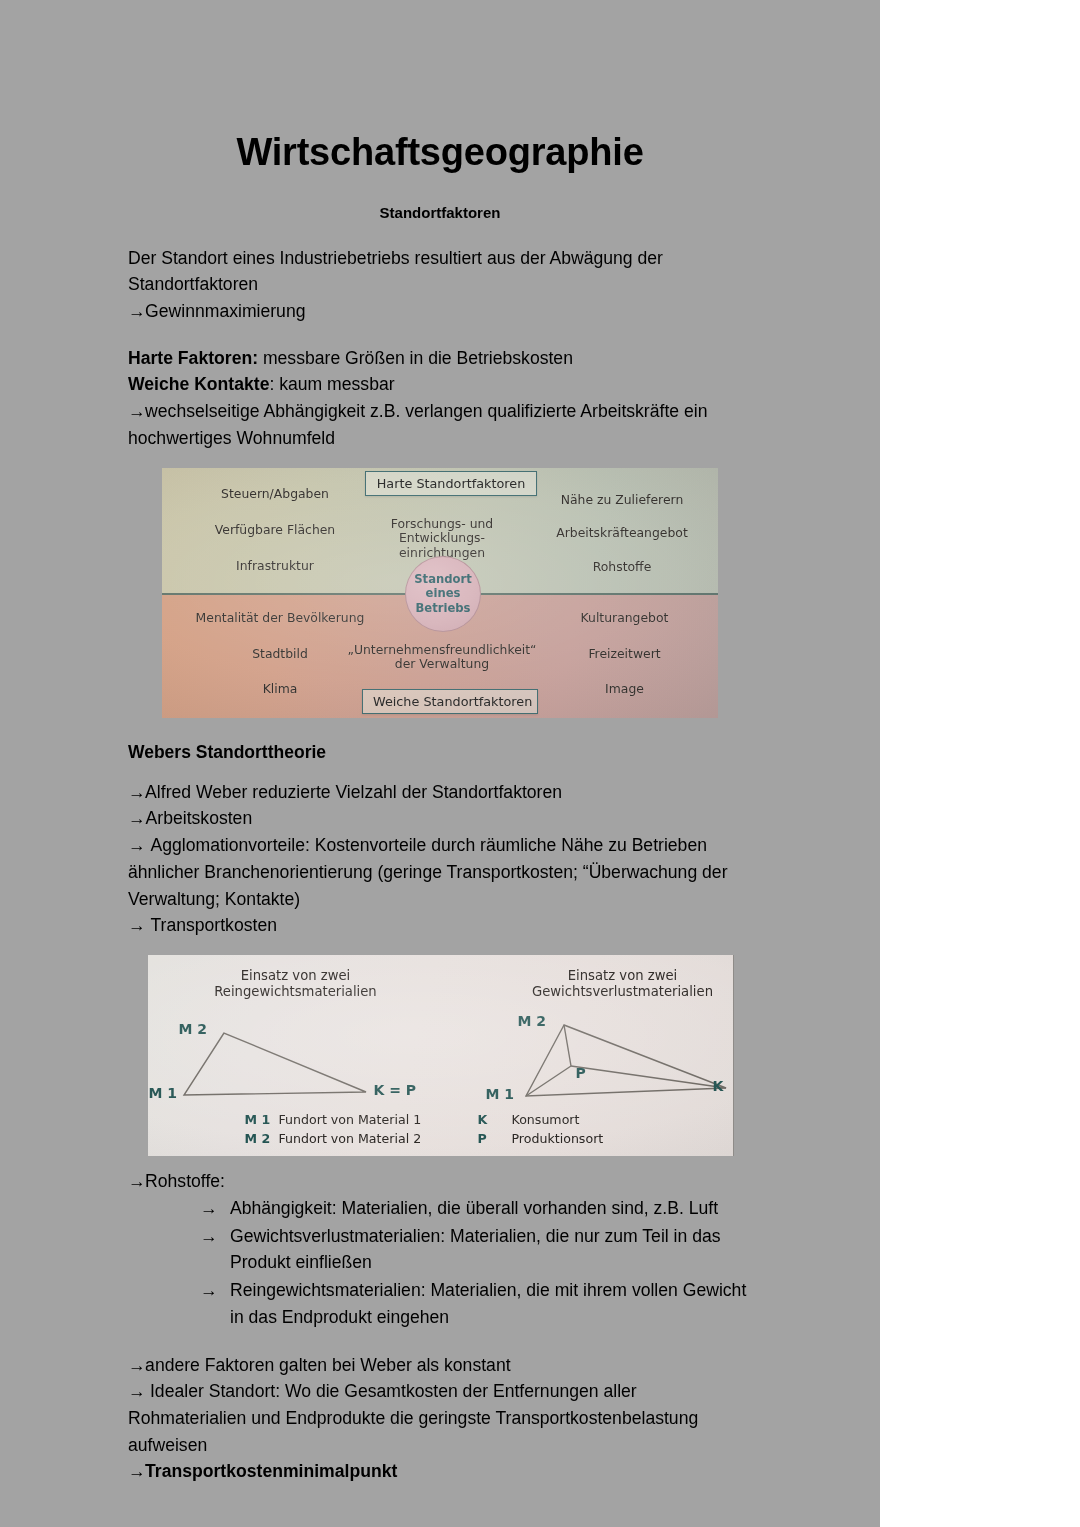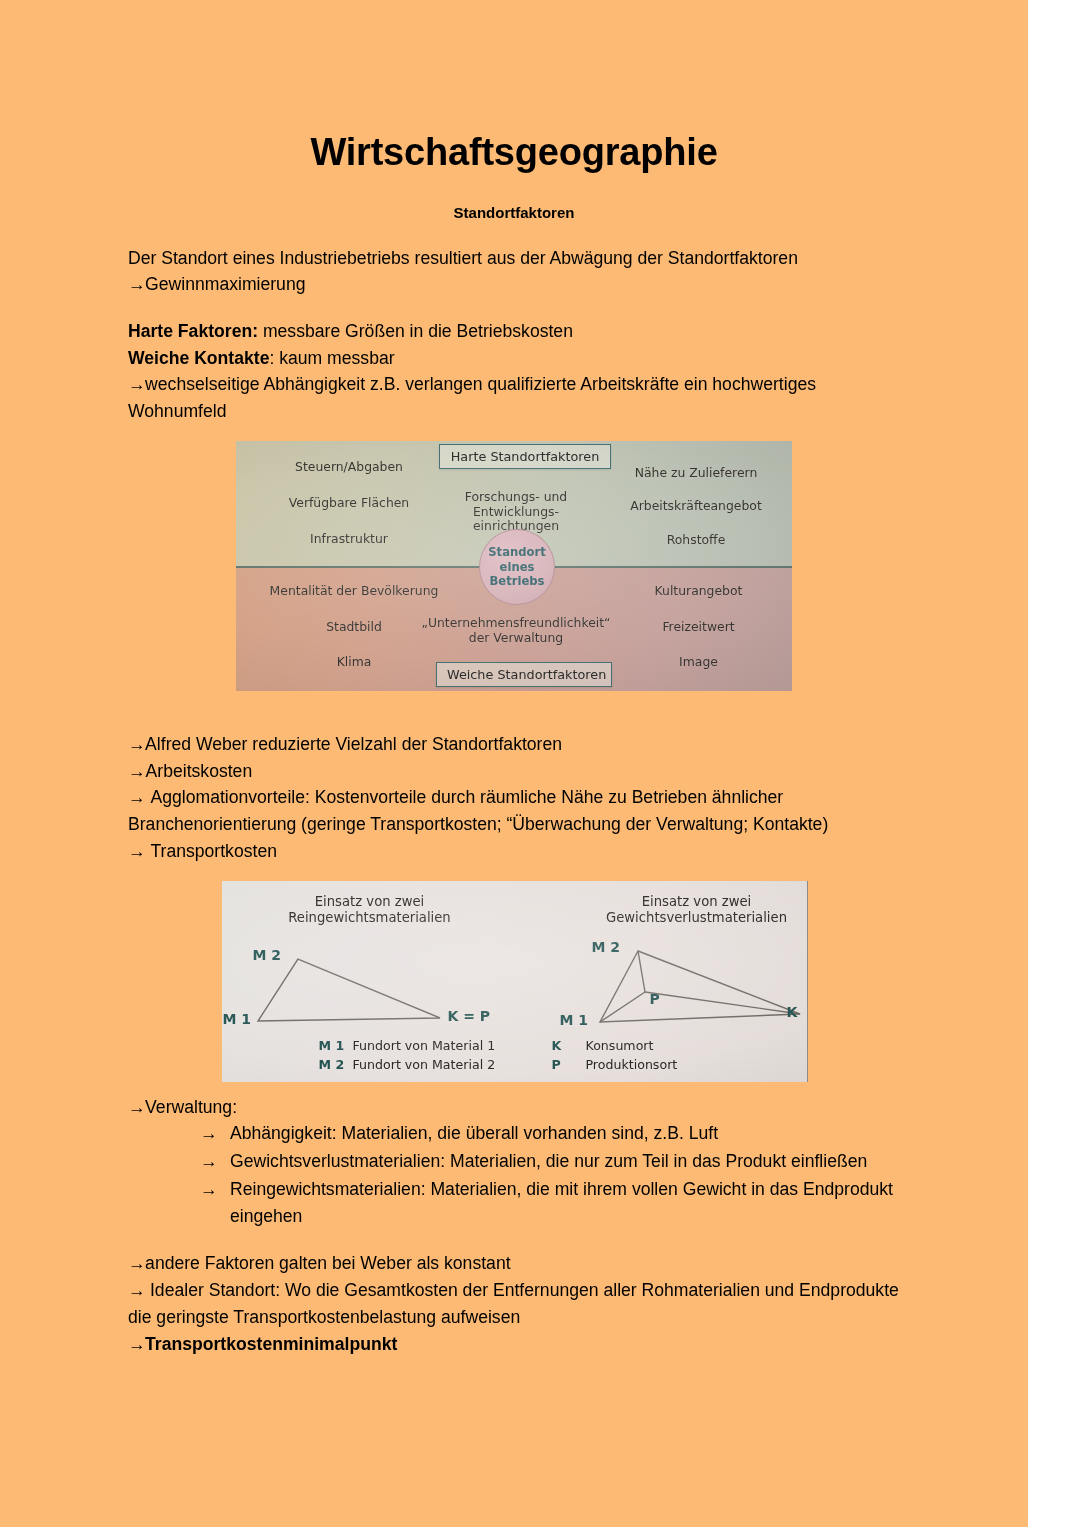--- a/index.html
+++ b/index.html
@@ -10,23 +10,23 @@
   }
   body {
     width: 1080px;
     height: 1527px;
     font-family: "Liberation Sans", sans-serif;
     color: #000000;
     -webkit-font-smoothing: antialiased;
   }
   .page {
     position: relative;
-    width: 1028px;
+    width: 880px;
     height: 1527px;
-    background: #fdba74;
+    background: #a3a3a3;
     box-sizing: border-box;
     padding: 0 128px;
   }
 
   
   .doc-title {
     margin: 0;
     padding-top: 131px;
     text-align: center;
     font-size: 38px;
@@ -281,20 +281,21 @@
         <span>eines</span>
         <span>Betriebs</span>
       </div>
 
       <div class="fig1-vignette"></div>
     </div>
   </div>
 
   <div class="gap-24"></div>
 
+  <h3 class="section-heading">Webers Standorttheorie</h3>
 
   <div class="gap-16"></div>
 
   <p class="para">
     <span class="arrow-thin">→</span><span>Alfred Weber reduzierte Vielzahl der Standortfaktoren</span><br>
     <span class="arrow-bold">→</span><span>Arbeitskosten</span><br>
     <span class="arrow-bold">→</span>&nbsp;<span>Agglomationvorteile: Kostenvorteile durch räumliche Nähe zu Betrieben ähnlicher Branchenorientierung (geringe Transportkosten; “Überwachung der Verwaltung; Kontakte)</span><br>
     <span class="arrow-bold">→</span>&nbsp;<span>Transportkosten</span>
   </p>
 
@@ -344,21 +345,21 @@
         <span class="k">P</span><span>Produktionsort</span>
       </div>
 
       <div class="fig2-vignette"></div>
     </div>
   </div>
 
   <div class="gap-12"></div>
 
   <p class="para">
-    <span class="arrow-thin">→</span><span>Verwaltung:</span>
+    <span class="arrow-thin">→</span><span>Rohstoffe:</span>
   </p>
 
   <ul class="bullets">
     <li>
       <span class="bsym">→</span><span>Abhängigkeit: Materialien, die überall vorhanden sind, z.B. Luft</span>
     </li>
     <li>
       <span class="bsym">→</span><span>Gewichtsverlustmaterialien: Materialien, die nur zum Teil in das Produkt einfließen</span>
     </li>
     <li>

